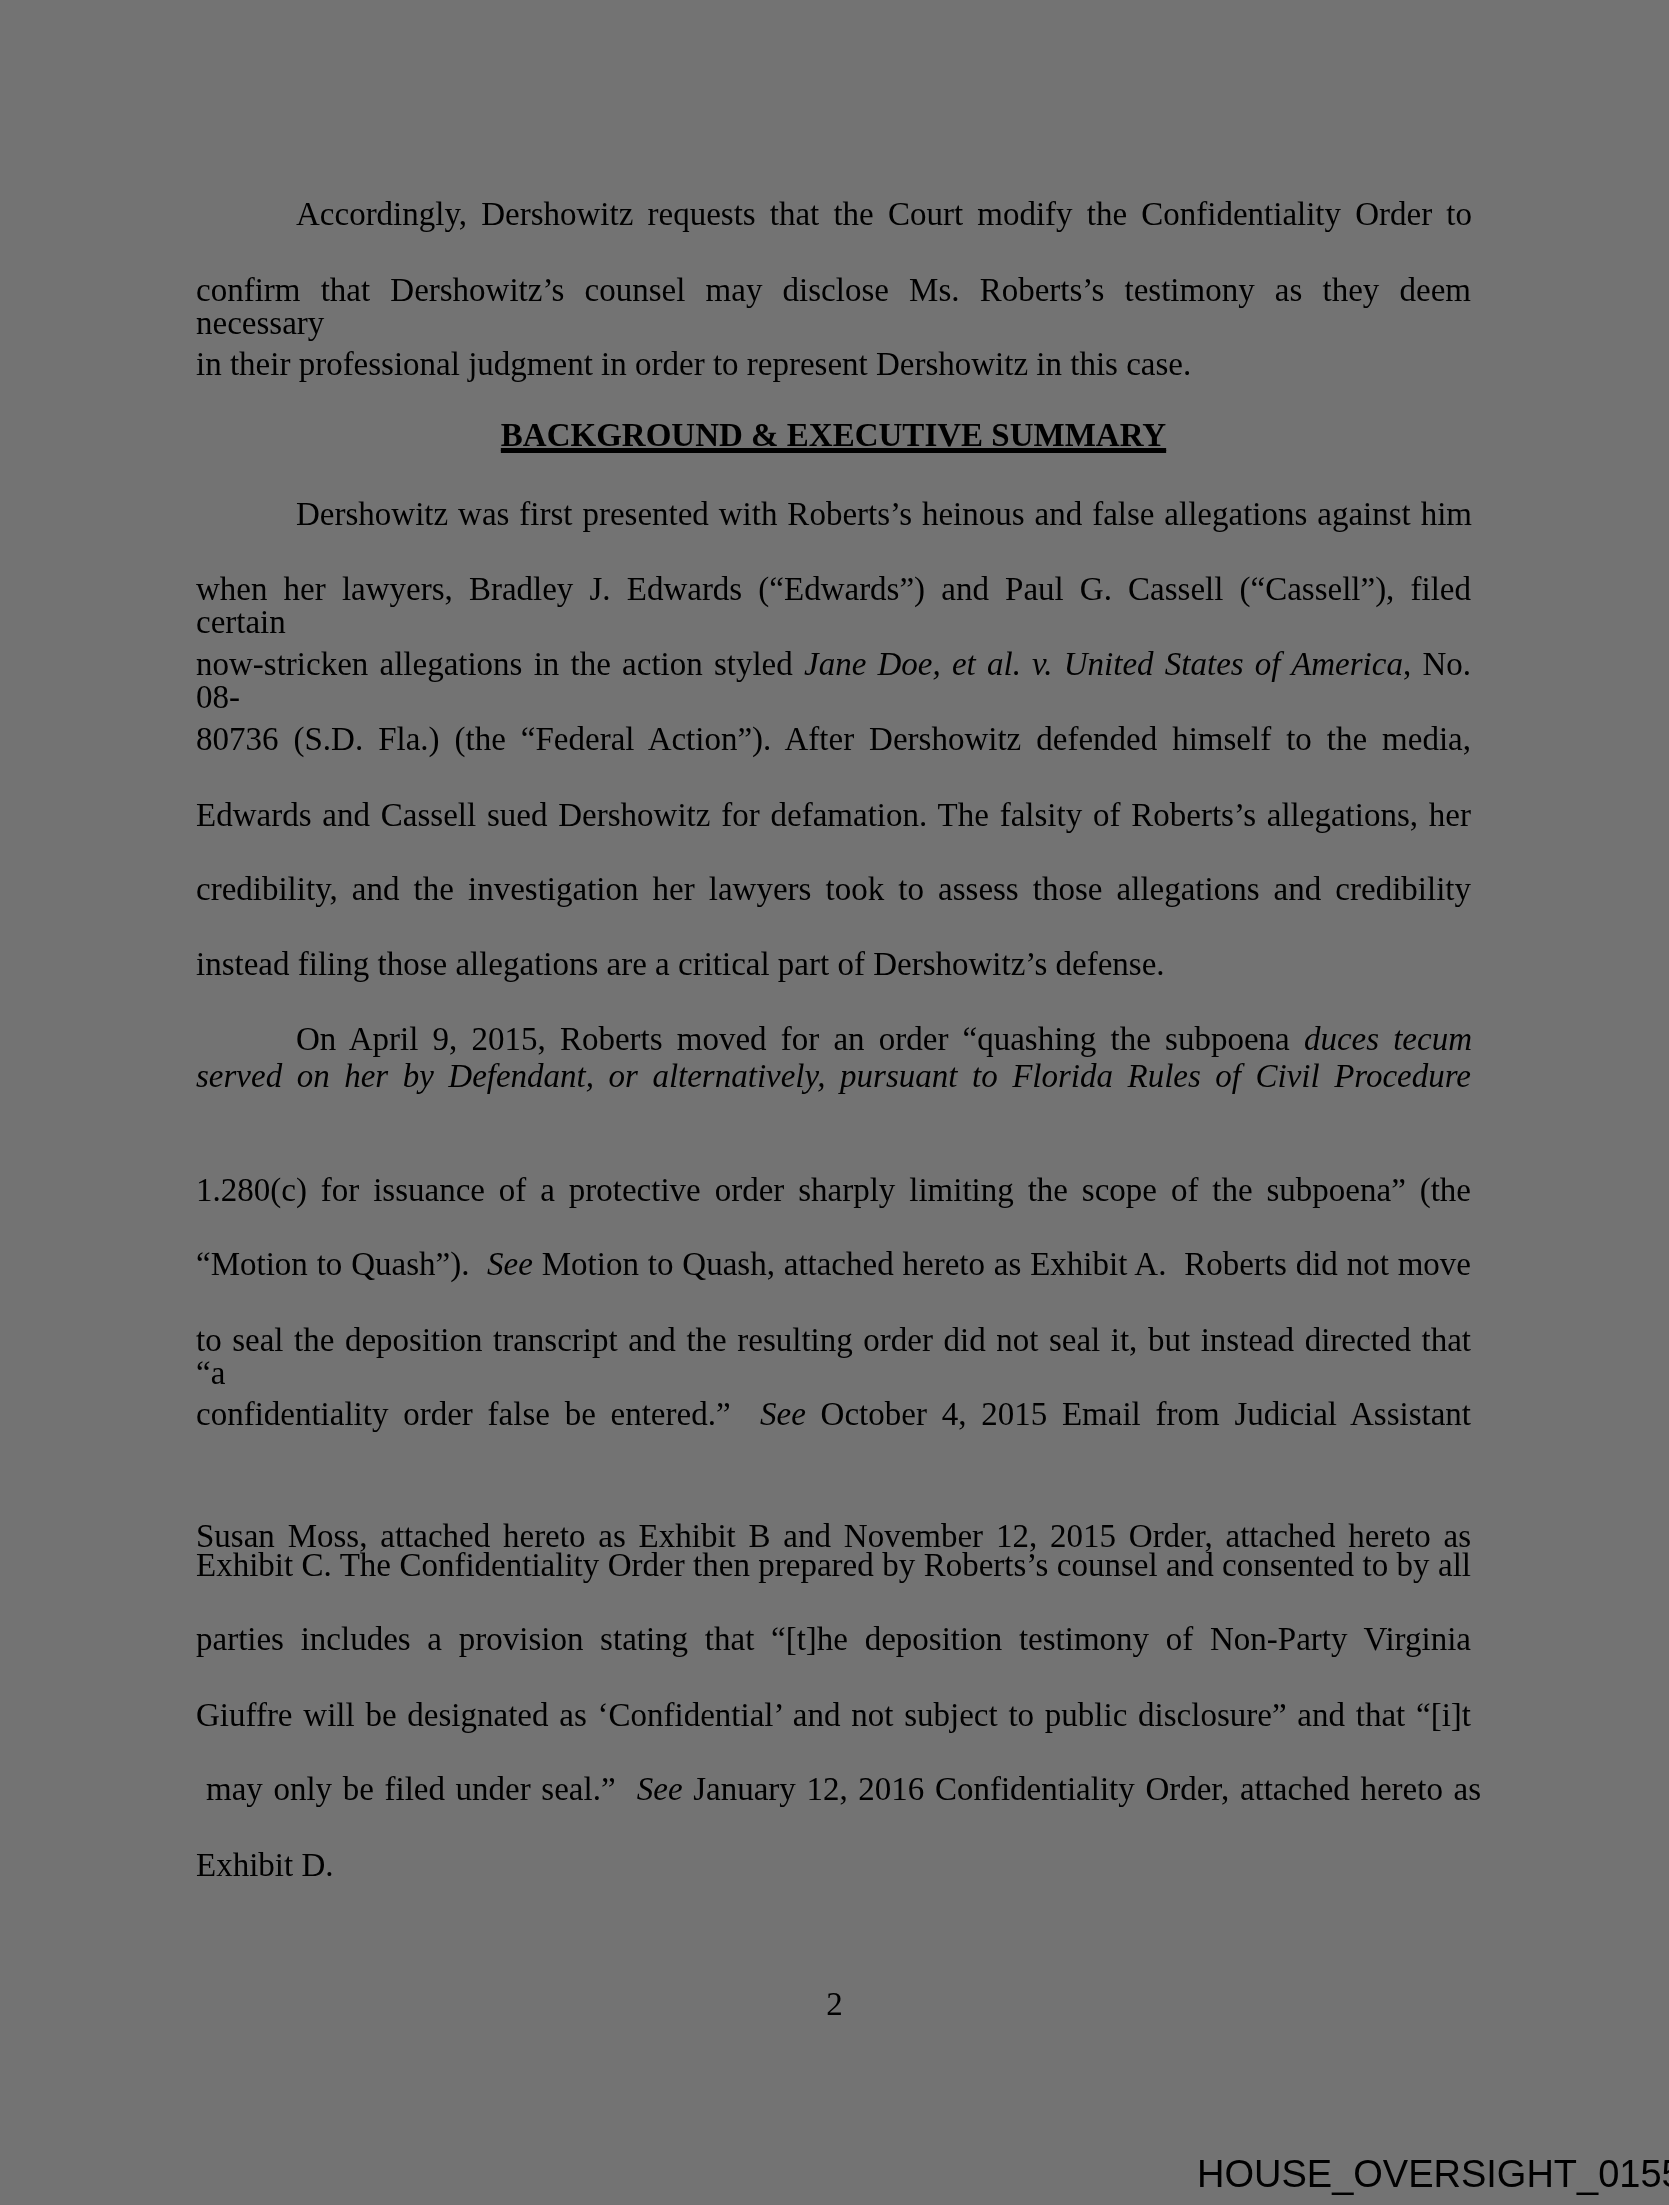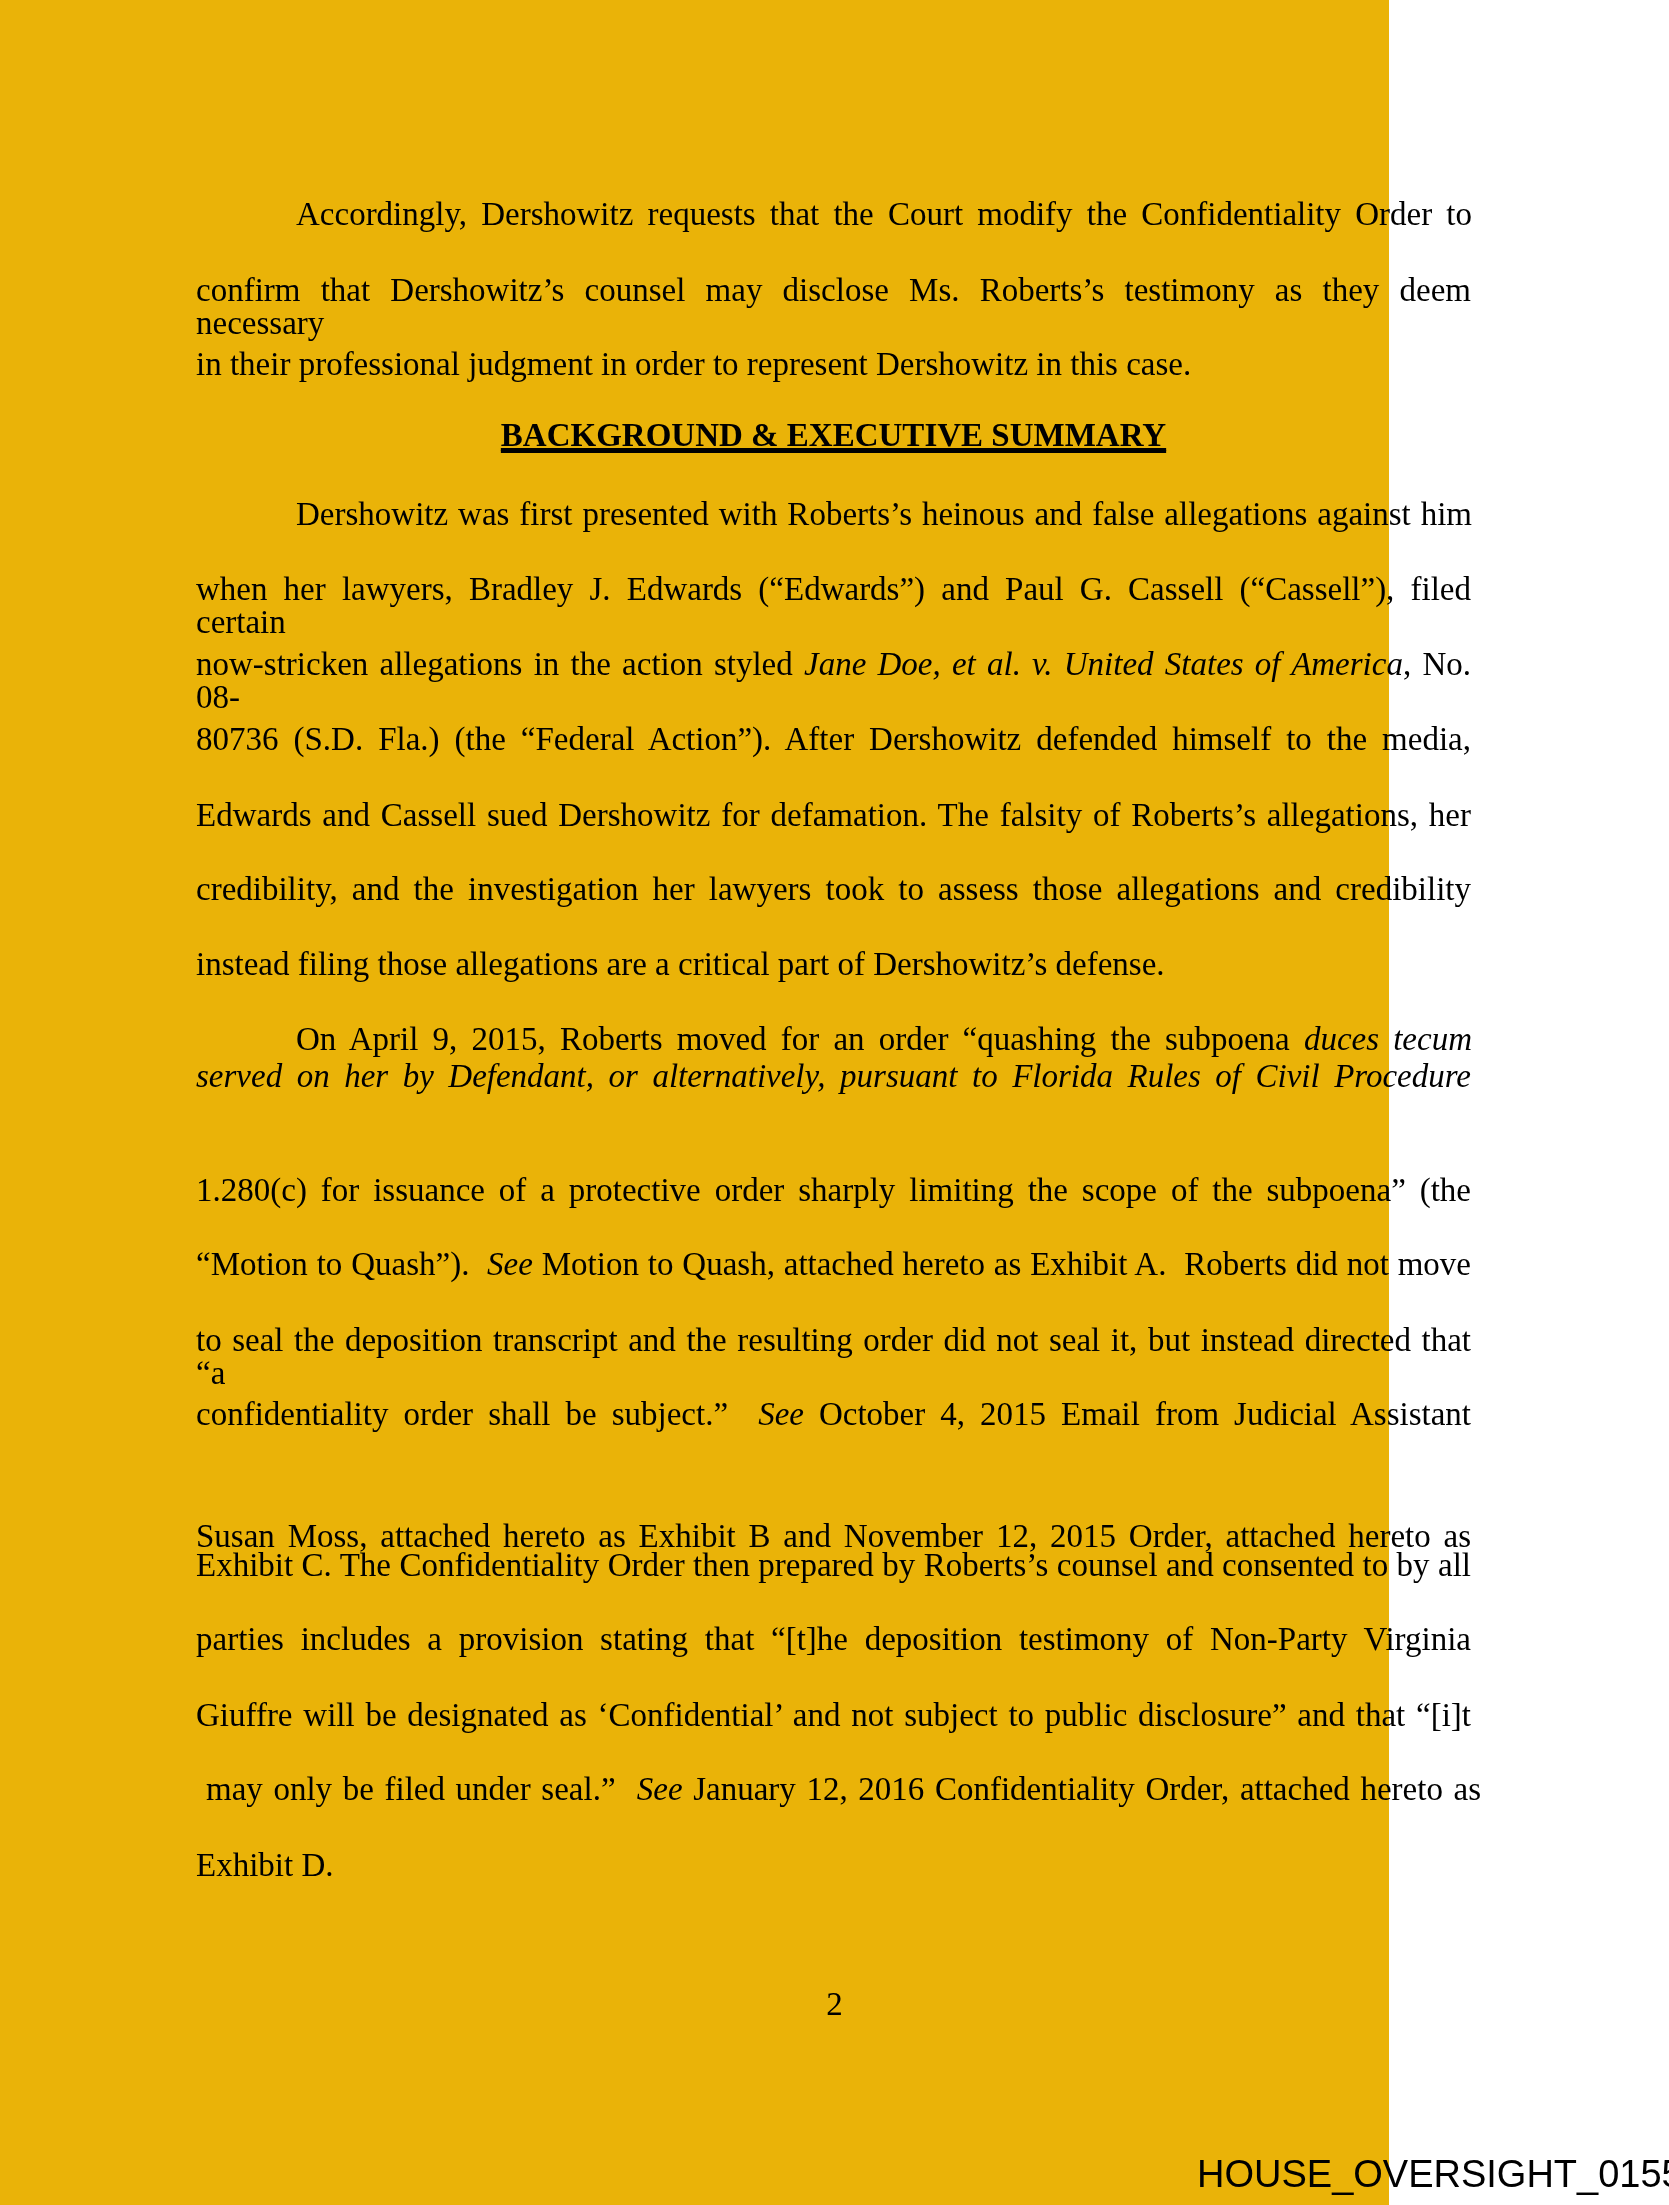--- a/index.html
+++ b/index.html
@@ -10,23 +10,23 @@
   body {
     width: 1669px;
     height: 2205px;
     position: relative;
     overflow: hidden;
     color: #000000;
   }
   .page {
     position: absolute;
     left: 0; top: 0;
-    width: 1389px;
+    width: 1669px;
     height: 2205px;
-    background: #eab308;
+    background: #737373;
   }
   .ln {
     position: absolute;
     left: 196px;
     width: 1275px;
     height: 33px;
     line-height: 33px;
     font-family: "Liberation Serif", "DejaVu Serif", serif;
     font-size: 33px;
     white-space: nowrap;
@@ -115,21 +115,21 @@
     <div class="ln indent j" style="top:1023px;">
       <span>On April 9, 2015, Roberts moved for an order “quashing the subpoena </span><span class="it">duces tecum</span><span></span>
     </div>
     <div class="ln j" style="top:1060px;font-style:italic;">served on her by Defendant, or alternatively, pursuant to Florida Rules of Civil Procedure</div>
     <div class="ln j" style="top:1174px;">1.280(c) for issuance of a protective order sharply limiting the scope of the subpoena” (the</div>
     <div class="ln j" style="top:1248px;">
       <span>“Motion to Quash”).  </span><span class="it">See</span><span> Motion to Quash, attached hereto as Exhibit A.  Roberts did not move</span>
     </div>
     <div class="ln j" style="top:1324px;">to seal the deposition transcript and the resulting order did not seal it, but instead directed that “a</div>
     <div class="ln j" style="top:1398px;">
-      <span>confidentiality order shall be subject.”  </span><span class="it">See</span><span> October 4, 2015 Email from Judicial Assistant</span>
+      <span>confidentiality order false be entered.”  </span><span class="it">See</span><span> October 4, 2015 Email from Judicial Assistant</span>
     </div>
     <div class="ln j" style="top:1520px;">Susan Moss, attached hereto as Exhibit B and November 12, 2015 Order, attached hereto as</div>
     <div class="ln j" style="top:1549px;">Exhibit C.  The Confidentiality Order then prepared by Roberts’s counsel and consented to by all</div>
     <div class="ln j" style="top:1623px;">parties includes a provision stating that “[t]he deposition testimony of Non-Party Virginia</div>
     <div class="ln j" style="top:1699px;">Giuffre will be designated as ‘Confidential’ and not subject to public disclosure” and that “[i]t</div>
     <div class="ln j" style="top:1773px;margin-left:10px;">
       <span>may only be filed under seal.”  </span><span class="it">See</span><span> January 12, 2016 Confidentiality Order, attached hereto as</span>
     </div>
     <div class="ln last" style="top:1849px;">Exhibit D.</div>
   </div>

